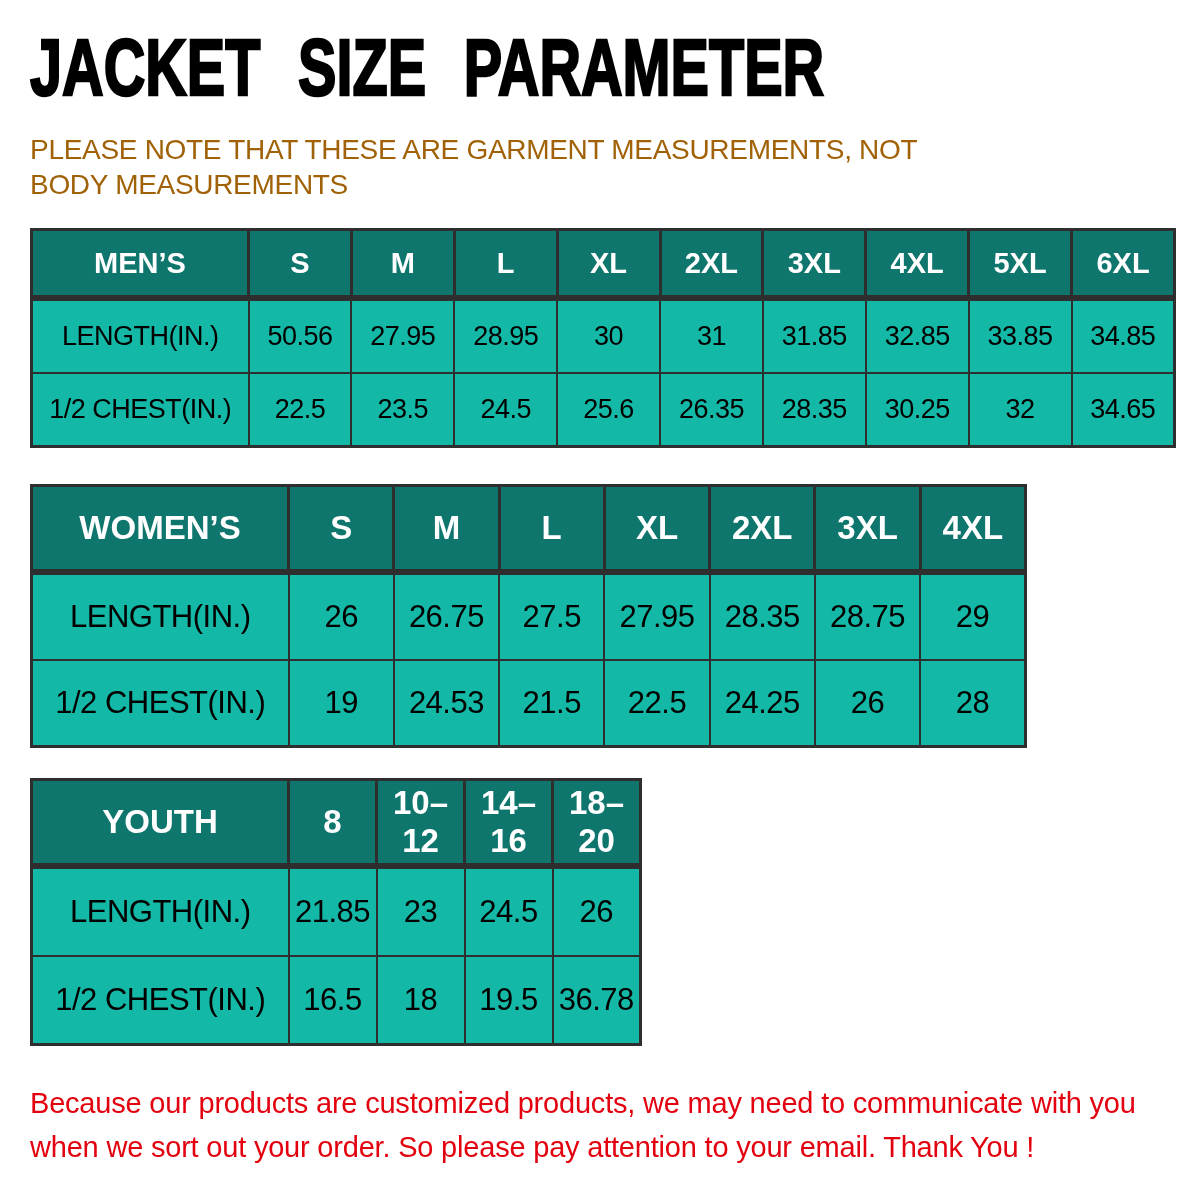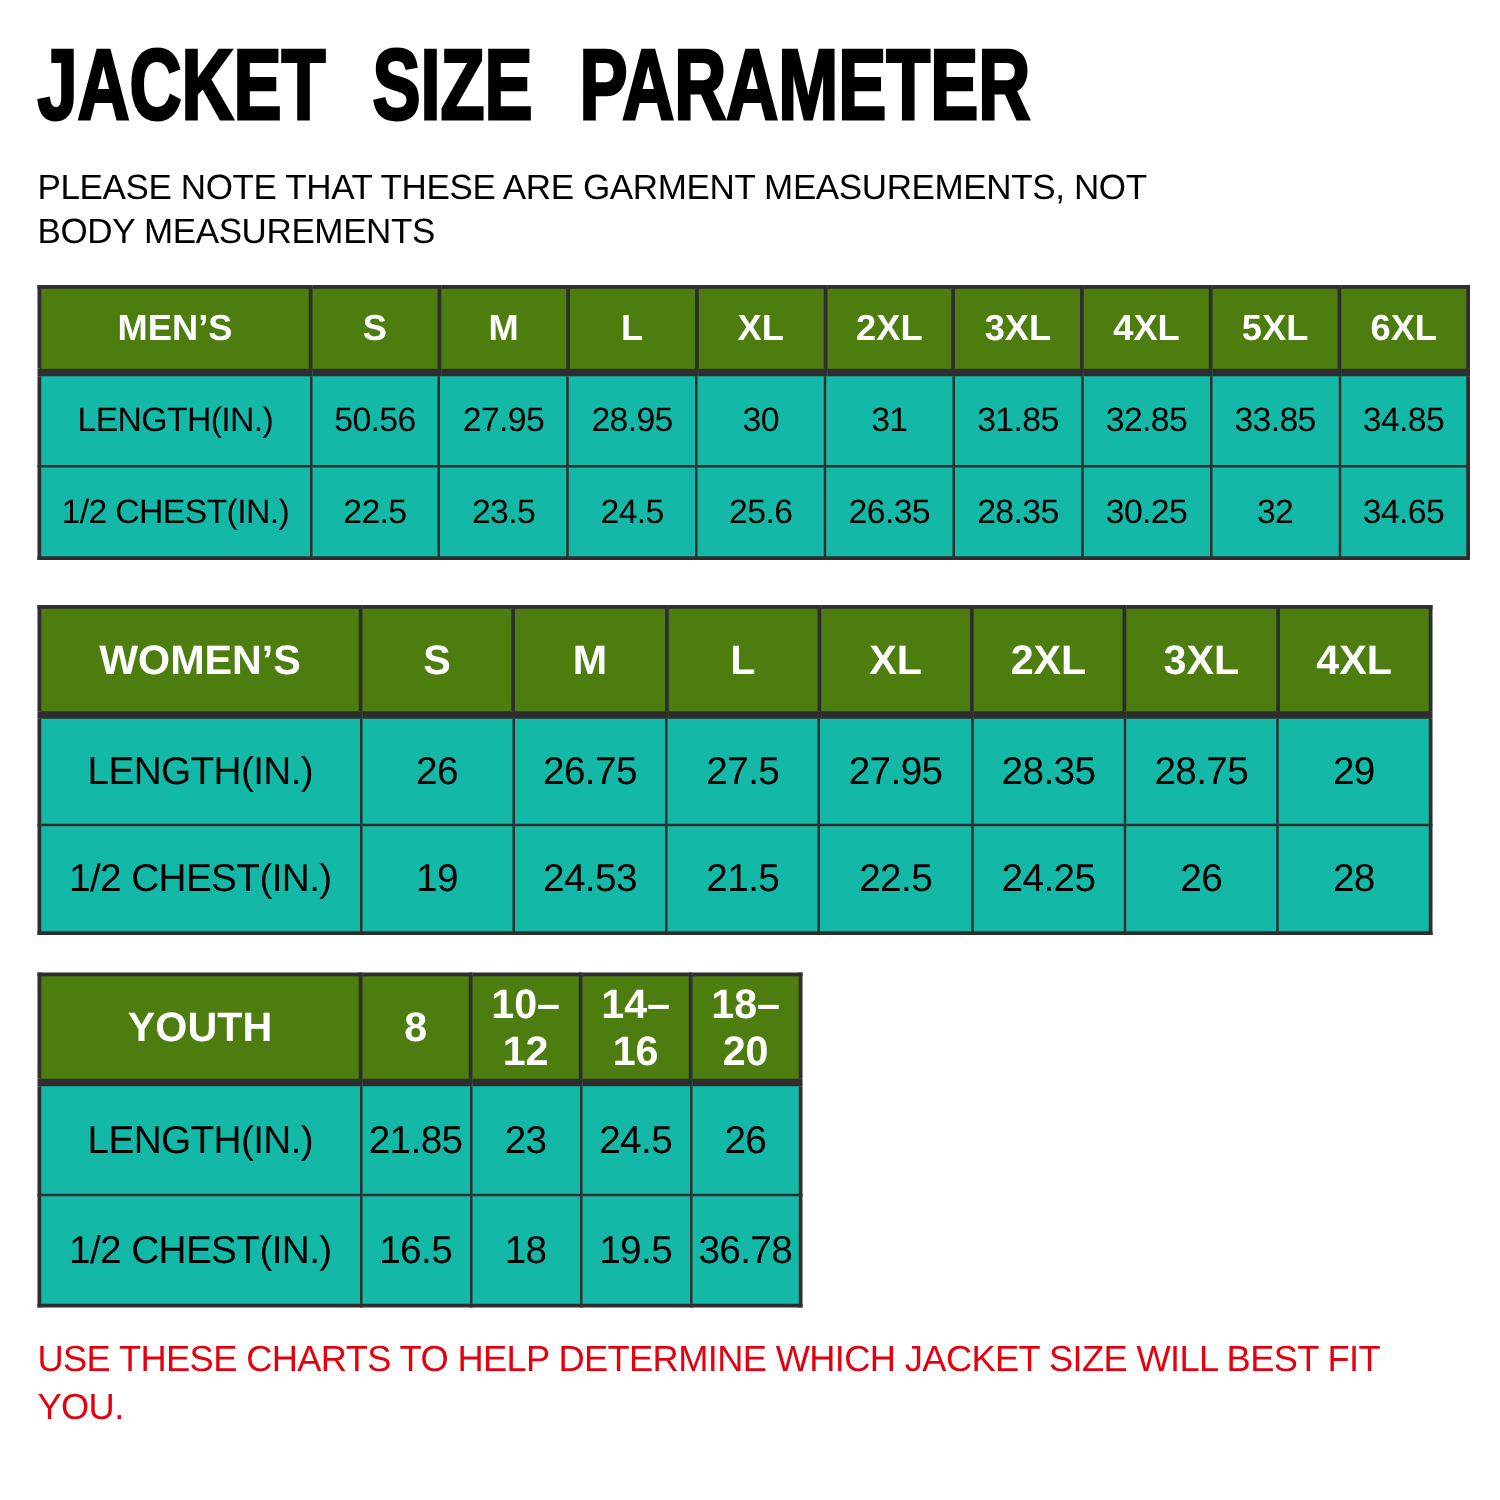--- a/index.html
+++ b/index.html
@@ -29,30 +29,30 @@
     transform-origin: left center;
     -webkit-text-stroke: 2.5px #000;
     color: #000;
   }
   .note {
     margin: 24px 0 0 0;
     max-width: 900px;
     font-size: 28px;
     line-height: 1.25;
     letter-spacing: -0.3px;
-    color: #000000;
+    color: #a16207;
     font-weight: 400;
   }
   table.size-table {
     border-collapse: collapse;
     table-layout: fixed;
     text-align: center;
   }
   table.size-table th {
-    background: #4d7c0f;
+    background: #0f766e;
     color: #ffffff;
     font-weight: bold;
     border: 3px solid #2e2e2e;
     border-bottom: 6px solid #2e2e2e;
     padding: 0;
   }
   table.size-table td {
     border: 2px solid #2e2e2e;
     padding: 0;
     background: #14b8a6;
@@ -60,21 +60,21 @@
   }
   table.size-table { border: 3px solid #2e2e2e; }
 
   
   .t-mens { width: 1146px; margin-top: 26px; }
   .t-mens col.label-col { width: 217px; }
   .t-mens th { height: 64px; font-size: 29px; }
   .t-mens td { height: 71px; font-size: 27px; }
 
   
-  .t-womens { width: 1116px; margin-top: 36px; }
+  .t-womens { width: 997px; margin-top: 36px; }
   .t-womens col.label-col { width: 257px; }
   .t-womens th { height: 82px; font-size: 33px; }
   .t-womens td { height: 84px; font-size: 31px; }
 
   
   .t-youth { width: 612px; margin-top: 30px; }
   .t-youth col.label-col { width: 257px; }
   .t-youth th { height: 82px; font-size: 33px; }
   .t-youth td { height: 86px; font-size: 31px; }
 
@@ -234,16 +234,17 @@
         <tr>
           <td>1/2 CHEST(IN.)</td>
           <td>16.5</td>
           <td>18</td>
           <td>19.5</td>
           <td>36.78</td>
         </tr>
       </tbody>
     </table>
 
+  <p class="footer-line1">Because our products are customized products, we may need to communicate with you when we sort out your order. So please pay attention to your email. Thank You !</p>
 
   <p class="footer-line2">USE THESE CHARTS TO HELP DETERMINE WHICH JACKET SIZE WILL BEST FIT YOU.</p>
 
 </div>
 
 </body></html>

